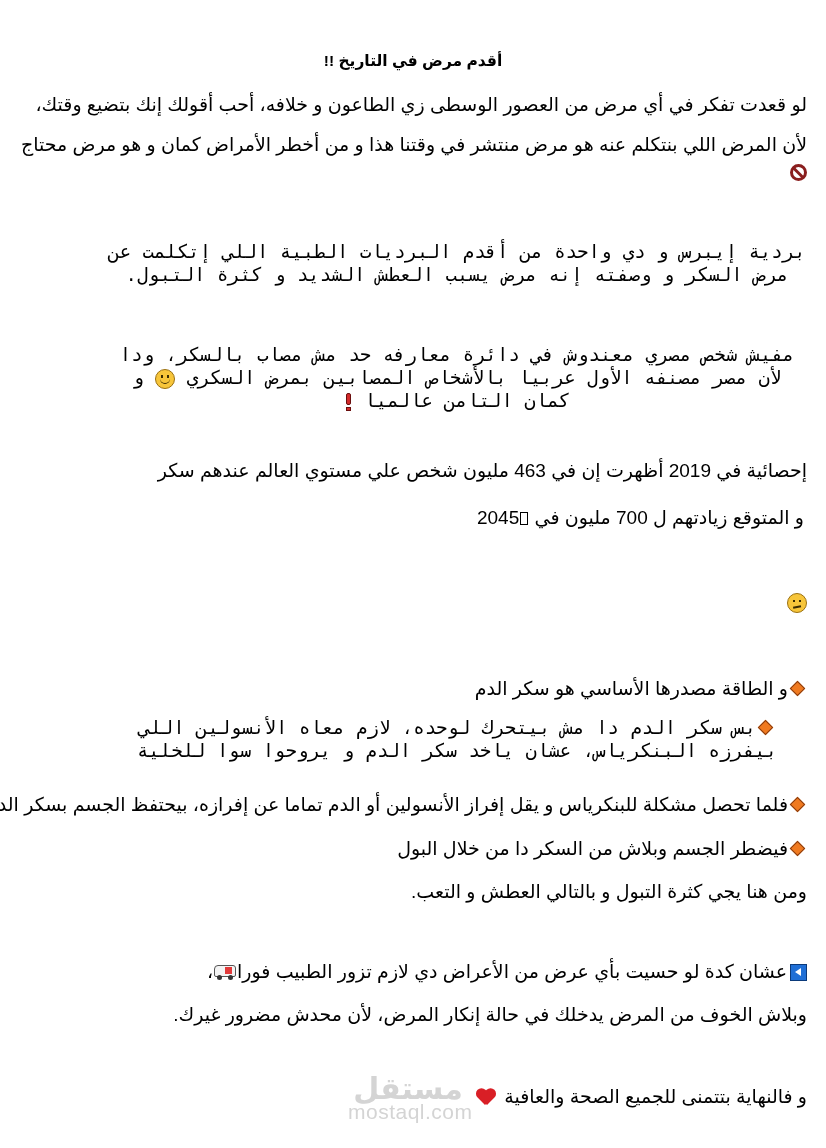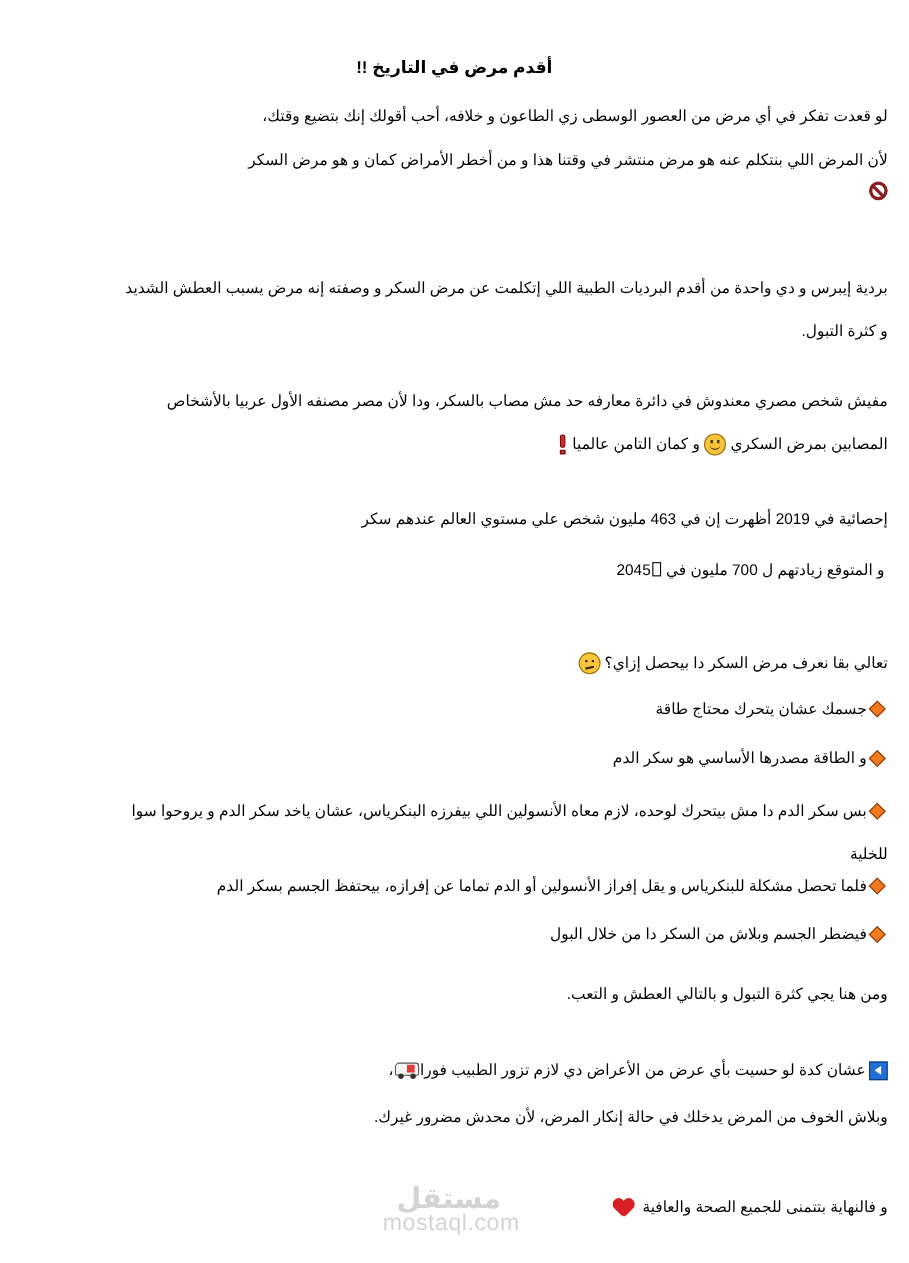--- a/index.html
+++ b/index.html
@@ -19,29 +19,30 @@
       position: absolute;
       left: 0;
       top: 0;
       width: 826px;
       height: 1148px;
     }
     .line {
       position: absolute;
       right: 19px;
       direction: rtl;
-      text-align: right;
-      font-size: 14px;
+      text-align: center;
+      font-size: 19px;
       line-height: 20px;
       white-space: nowrap;
     }
     .wrap {
       white-space: normal;
       width: 700px;
-      line-height: 39px;
+      line-height: 23px;
+      font-family: Liberation Mono, monospace;
     }
     .title {
       position: absolute;
       left: 0;
       right: 0;
       top: 52px;
       text-align: center;
       direction: rtl;
       font-weight: bold;
       font-size: 15.5px;
@@ -239,42 +240,42 @@
     }
     .watermark {
       position: absolute;
       left: 348px;
       top: 1074px;
       width: 120px;
       text-align: center;
       color: #d4d4d4;
     }
     .watermark .wm-ar {
-      font-size: 26px;
+      font-size: 30px;
       font-weight: bold;
       line-height: 30px;
       direction: rtl;
     }
     .watermark .wm-en {
       font-size: 21px;
       line-height: 16px;
       letter-spacing: 0.5px;
     }
   </style>
 </head>
 <body>
 
 <div class="page">
 
   <div class="title">أقدم مرض في التاريخ !!</div>
 
   <div class="line" style="top:95px;">لو قعدت تفكر في أي مرض من العصور الوسطى زي الطاعون و خلافه، أحب أقولك إنك بتضيع وقتك،</div>
 
   <div class="line" style="top:135px;">
-    <span>لأن المرض اللي بنتكلم عنه هو مرض منتشر في وقتنا هذا و من أخطر الأمراض كمان و هو مرض السكر</span>
+    <span>لأن المرض اللي بنتكلم عنه هو مرض منتشر في وقتنا هذا و من أخطر الأمراض كمان و هو مرض محتاج</span>
   </div>
   <div class="line" style="top:162px;">
     <span class="icon no-entry"></span>
   </div>
 
   <div class="line wrap" style="top:242px;">بردية إيبرس و دي واحدة من أقدم البرديات الطبية اللي إتكلمت عن مرض السكر و وصفته إنه مرض يسبب العطش الشديد و كثرة التبول.</div>
 
   <div class="line wrap" style="top:345px;">
     <span>مفيش شخص مصري معندوش في دائرة معارفه حد مش مصاب بالسكر، ودا لأن مصر مصنفه الأول عربيا بالأشخاص المصابين بمرض السكري</span>
     <span class="icon smiley"></span>
@@ -283,45 +284,41 @@
   </div>
 
   <div class="line" style="top:461px;">إحصائية في 2019 أظهرت إن في 463 مليون شخص علي مستوي العالم عندهم سكر</div>
 
   <div class="line" style="top:508px; right:22px;">
     <span>و المتوقع زيادتهم ل 700 مليون في</span>
     <span class="box-glyph"></span><span>2045</span>
   </div>
 
   <div class="line" style="top:592px;">
-    <span>تعالي بقا نعرف مرض السكر دا بيحصل إزاي؟</span>
     <span class="icon thinking"></span>
   </div>
 
-  <div class="line" style="top:634px;">
-    <span class="icon diamond"></span><span>جسمك عشان يتحرك محتاج طاقة</span>
-  </div>
 
   <div class="line" style="top:679px;">
     <span class="icon diamond"></span><span>و الطاقة مصدرها الأساسي هو سكر الدم</span>
   </div>
 
   <div class="line wrap" style="top:718px;">
     <span class="icon diamond"></span><span>بس سكر الدم دا مش بيتحرك لوحده، لازم معاه الأنسولين اللي بيفرزه البنكرياس، عشان ياخد سكر الدم و يروحوا سوا للخلية</span>
   </div>
 
   <div class="line" style="top:795px;">
     <span class="icon diamond"></span><span>فلما تحصل مشكلة للبنكرياس و يقل إفراز الأنسولين أو الدم تماما عن إفرازه، بيحتفظ الجسم بسكر الدم</span>
   </div>
 
   <div class="line" style="top:839px;">
     <span class="icon diamond"></span><span>فيضطر الجسم وبلاش من السكر دا من خلال البول</span>
   </div>
 
-  <div class="line" style="top:882px;margin-top:11px;">ومن هنا يجي كثرة التبول و بالتالي العطش و التعب.</div>
+  <div class="line" style="top:882px;">ومن هنا يجي كثرة التبول و بالتالي العطش و التعب.</div>
 
   <div class="line" style="top:962px;margin-left:36px;">
     <span class="icon play-left"></span><span>عشان كدة لو حسيت بأي عرض من الأعراض دي لازم تزور الطبيب فورا</span><span class="icon ambulance"><span class="cross"></span><span class="wheel w1"></span><span class="wheel w2"></span></span><span>،</span>
   </div>
 
   <div class="line" style="top:1005px;">وبلاش الخوف من المرض يدخلك في حالة إنكار المرض، لأن محدش مضرور غيرك.</div>
 
   <div class="line" style="top:1087px;">
     <span>و فالنهاية بتتمنى للجميع الصحة والعافية</span>
     <span class="icon heart"></span>

